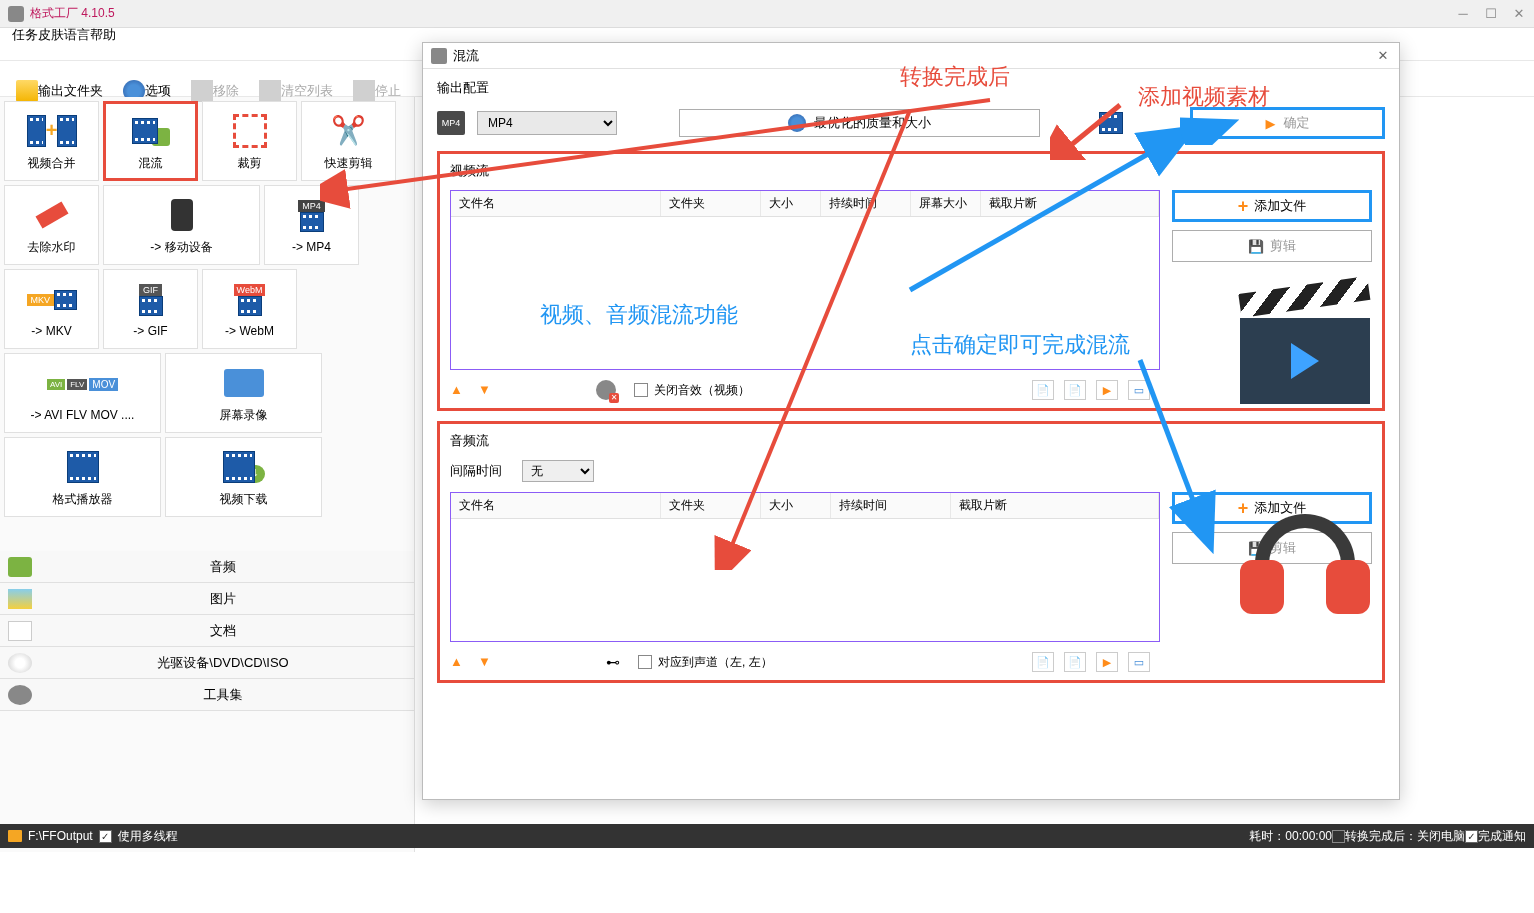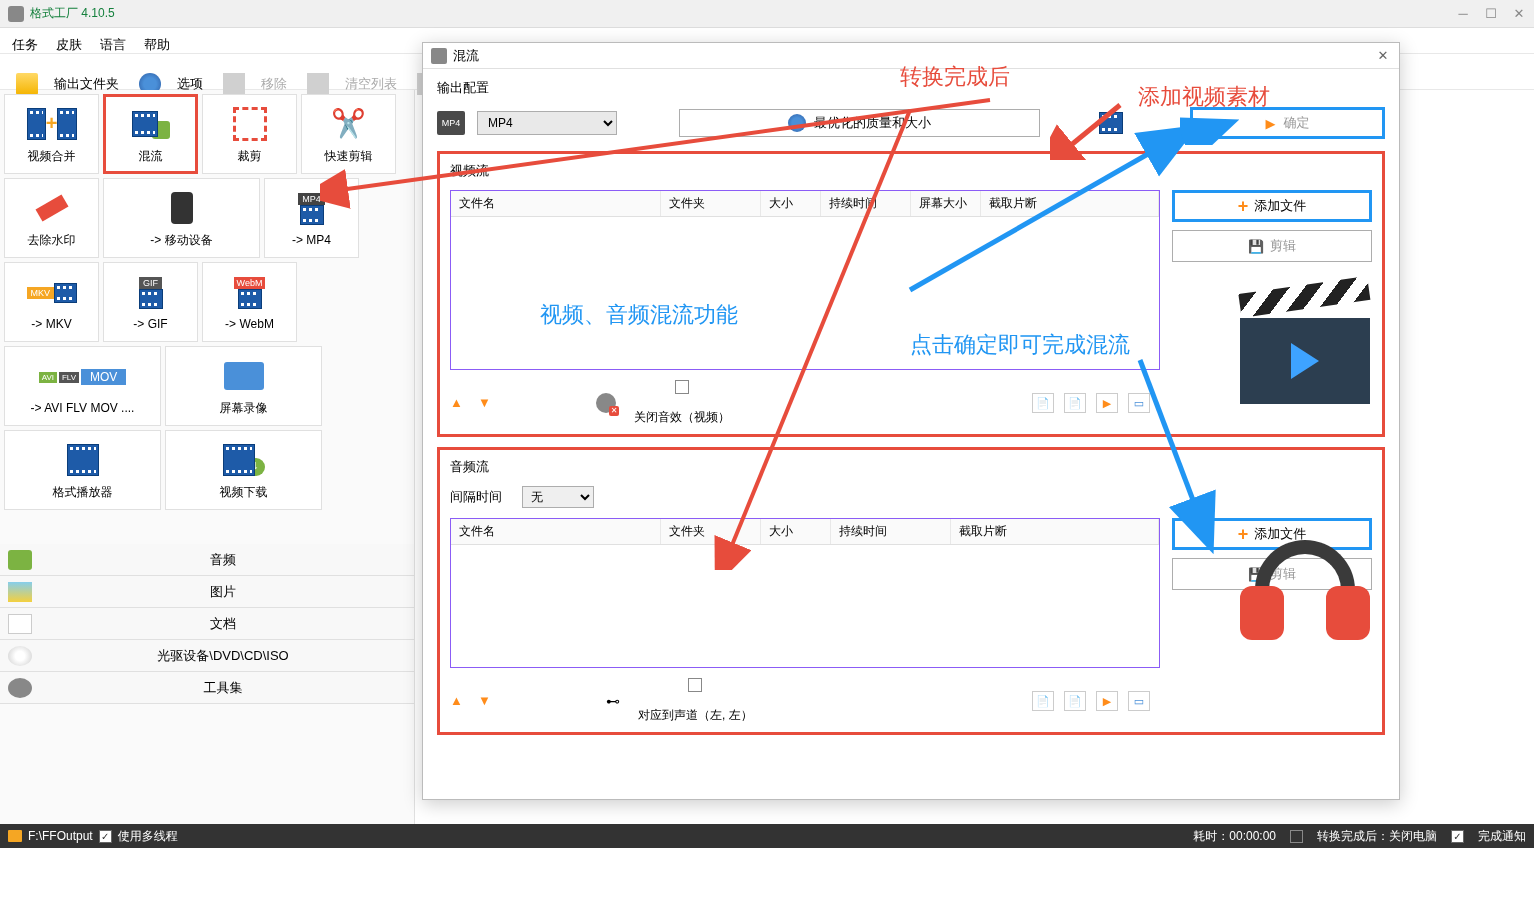--- a/index.html
+++ b/index.html
@@ -1,31 +1,31 @@
 <!DOCTYPE html>
 <html><head>
   <meta charset="utf-8">
   <style>
     * { box-sizing: border-box; margin: 0; padding: 0; font-family: "Microsoft YaHei", sans-serif; }
     body { width: 1534px; height: 913px; background: #fff; position: relative; overflow: hidden; font-size: 13px; }
     
     
     .titlebar { height: 28px; background: #f0f0f0; display: flex; align-items: center; padding: 0 8px; border-bottom: 1px solid #ddd; }
     .titlebar-icon { width: 16px; height: 16px; background: #888; border-radius: 3px; margin-right: 6px; }
-    .titlebar-text { color: #15803d; font-size: 12px; flex: 1; }
+    .titlebar-text { color: #be185d; font-size: 12px; flex: 1; }
     .titlebar-btns { display: flex; gap: 14px; color: #888; }
     .titlebar-btn { width: 14px; height: 14px; cursor: pointer; display: flex; align-items: center; justify-content: center; }
     
     
-    .menubar { height: 26px; display: flex; align-items: flex-start; padding: 8px 12px; gap: 18px; border-bottom: 1px solid #e8e8e8; }
+    .menubar { height: 26px; display: flex; align-items: flex-end; padding: 16px 12px; border-bottom: 1px solid #e8e8e8; }
     .menu-item { font-size: 13px; cursor: pointer; }
     
     
     .toolbar { height: 36px; display: flex; align-items: center; padding: 0 8px; gap: 4px; border-bottom: 1px solid #e8e8e8; }
-    .tool-btn { display: flex; align-items: center; gap: 16px; padding: 4px 8px; cursor: pointer; font-size: 13px; margin-top: 25px; }
+    .tool-btn { display: flex; align-items: center; gap: 0; padding: 4px 8px; cursor: pointer; font-size: 13px; margin-top: 25px; }
     .tool-icon { width: 22px; height: 22px; display: inline-block; }
     .icon-folder { background: linear-gradient(180deg, #ffd966 0%, #f4b400 100%); border-radius: 2px; position: relative; }
     .icon-gear { background: radial-gradient(circle, #4a90d9 40%, #2c5aa0 100%); border-radius: 50%; }
     .icon-remove { background: #d0d0d0; position: relative; }
     .icon-clear { background: #d0d0d0; position: relative; }
     .icon-stop { background: #d0d0d0; position: relative; }
     
     
     .main { display: flex; height: 755px; }
     .sidebar { width: 415px; background: #fafafa; border-right: 1px solid #e0e0e0; overflow-y: auto; }
@@ -84,21 +84,21 @@
     
     .interval-row { display: flex; align-items: center; gap: 20px; margin-bottom: 10px; }
     .interval-select { width: 72px; height: 22px; border: 1px solid #adadad; padding: 0 4px; font-size: 12px; }
     
     .action-btn { height: 32px; border: 3px solid #2196f3; display: flex; align-items: center; justify-content: center; gap: 6px; cursor: pointer; font-size: 13px; }
     .action-btn.plain { border: 1px solid #adadad; color: #999; }
     .plus-icon { color: #ff8c1a; font-weight: bold; font-size: 18px; }
     
     .bottom-row { display: flex; align-items: center; gap: 12px; margin-top: 10px; }
     .arrow-btn { width: 16px; height: 16px; cursor: pointer; }
-    .checkbox-wrap { display: flex; align-items: center; gap: 15px; font-size: 12px; margin-left: 100px; flex-direction: column; }
+    .checkbox-wrap { display: flex; align-items: center; gap: 6px; font-size: 12px; margin-left: 100px; }
     .chk { width: 14px; height: 14px; border: 1px solid #888; }
     .mini-btns { display: flex; gap: 10px; margin-left: auto; margin-right: 10px; }
     .mini-btn { width: 22px; height: 20px; border: 1px solid #ccc; cursor: pointer; display: flex; align-items: center; justify-content: center; font-size: 11px; }
     
     
     .clapperboard { width: 130px; height: 110px; position: absolute; right: 12px; top: 140px; }
     .clap-top { height: 24px; background: repeating-linear-gradient(-45deg, #222 0, #222 12px, #fff 12px, #fff 24px); transform-origin: left; transform: rotate(-8deg); }
     .clap-body { height: 86px; background: #2c3e50; display: flex; align-items: center; justify-content: center; }
     .play-tri { width: 0; height: 0; border-left: 28px solid #3ea3ff; border-top: 18px solid transparent; border-bottom: 18px solid transparent; }
     
@@ -107,21 +107,21 @@
     .hp-cups { display: flex; justify-content: space-between; margin-top: -4px; }
     .hp-cup { width: 44px; height: 54px; background: #e74c3c; border-radius: 12px; }
     
     
     .annotation { position: absolute; color: #e74c3c; font-size: 22px; font-weight: 400; pointer-events: none; z-index: 100; }
     .annotation.blue { color: #2196f3; }
     
     
     .statusbar { position: absolute; bottom: 65px; left: 0; right: 0; height: 24px; background: #333; color: #fff; display: flex; align-items: center; padding: 0 8px; font-size: 12px; gap: 16px; }
     .status-left { display: flex; align-items: center; gap: 6px; }
-    .status-right { margin-left: auto; display: flex; align-items: center; gap: 14px; }
+    .status-right { margin-left: auto; display: flex; align-items: center; gap: 0; }
     .status-chk { width: 13px; height: 13px; background: #fff; border: 1px solid #666; display: inline-flex; align-items: center; justify-content: center; font-size: 10px; color: #333; }
     
     
     .film { width: 32px; height: 32px; background: #1e5ba8; position: relative; border: 1px solid #0a3d7a; }
     .film::before, .film::after { content: ''; position: absolute; left: 2px; right: 2px; height: 3px; background: repeating-linear-gradient(90deg, #fff 0, #fff 3px, transparent 3px, transparent 6px); }
     .film::before { top: 2px; } .film::after { bottom: 2px; }
     
     svg.arrow { position: absolute; pointer-events: none; z-index: 99; }
   </style>
 </head>
@@ -234,21 +234,21 @@
         <div class="grid-item-icon" style="flex-direction:column;">
             <span style="background:#e74c3c;color:#fff;font-size:9px;padding:1px 3px;">WebM</span>
             <span class="film" style="width:24px;height:20px;"></span>
           </div>
         <span class="grid-item-label">-&gt; WebM</span>
       </div>
       <div class="grid-item wide">
         <div class="grid-item-icon">
             <span style="background:#7cb342;color:#fff;font-size:8px;padding:1px 3px;">AVI</span>
             <span style="background:#555;color:#fff;font-size:8px;padding:1px 3px;margin-left:2px;">FLV</span>
-            <span style="background:#4a90d9;color:#fff;font-size:12px;padding:1px 9px;margin-left:2px;">MOV</span>
+            <span style="background:#4a90d9;color:#fff;font-size:10px;padding:1px 3px;margin-left:2px;">MOV</span>
           </div>
         <span class="grid-item-label">-&gt; AVI FLV MOV ....</span>
       </div>
       <div class="grid-item wide">
         <div class="grid-item-icon">
             <span style="width:40px;height:28px;background:#4a90d9;border-radius:3px;"></span>
           </div>
         <span class="grid-item-label">屏幕录像</span>
       </div>
       <div class="grid-item wide">

